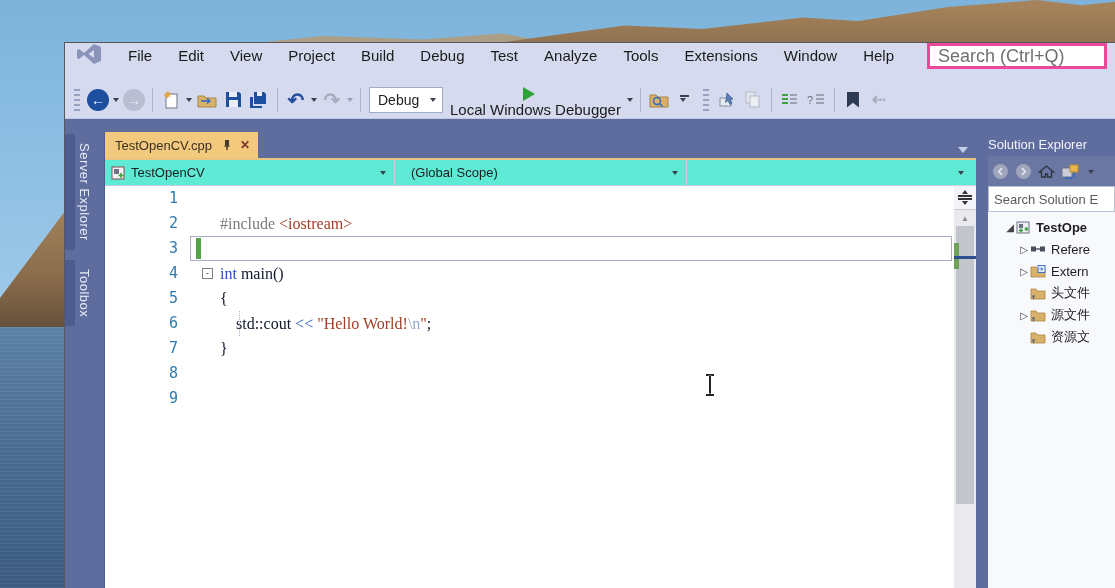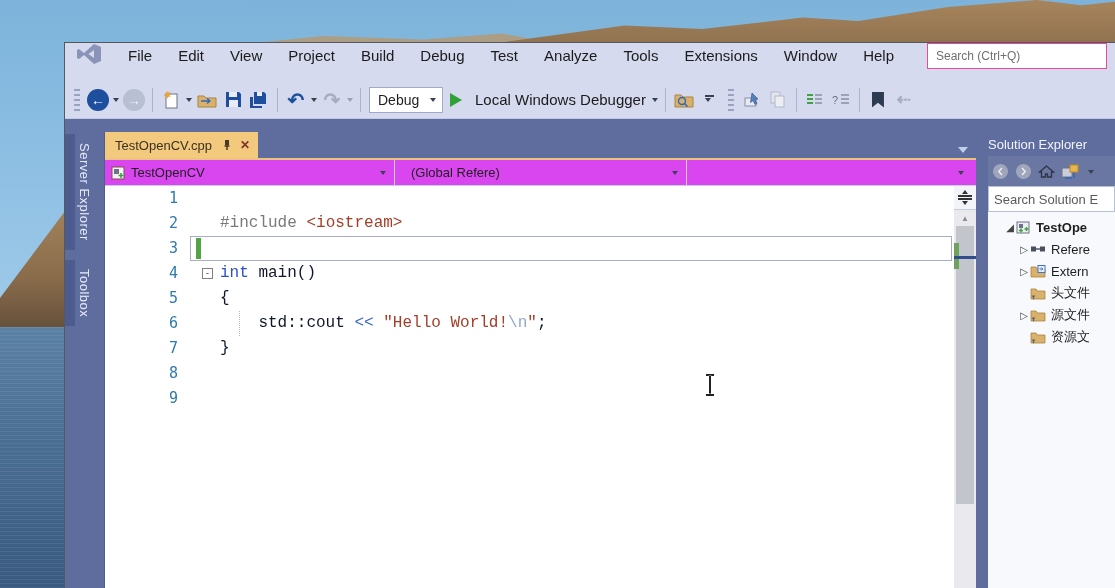--- a/index.html
+++ b/index.html
@@ -27,21 +27,21 @@
   .vs { position:absolute; left:64px; top:42px; width:1051px; height:546px;
     background:#5f6d9e; border-left:1px solid #55585e; border-top:1px solid #55585e;
     display:flex; flex-direction:column; }
 
   
   .menurow { height:38px; background:#d5daee; display:flex; 
     padding:0 8px 0 10px; flex:none; }
   .vslogo { width:30px; height:22px; margin-right:10px; flex:none; }
   .menu-item { font-size:15px; color:#1b1b1b; padding:4px 13px; cursor:default; }
   .qsearch { margin-left:auto; width:180px; height:26px; background:#fff;
-    border:1px solid #ec4899; font-size:12px; color:#707070;
+    border:3px solid #ec4899; font-size:18px; color:#707070;
     display:flex; align-items:center; padding:0 8px; overflow:hidden; white-space:nowrap; }
 
   
   .toolrow { height:38px; background:#d5daee; display:flex; align-items:center;
     padding:0 4px; flex:none; border-bottom:1px solid #c3c9e2; }
   .grip { width:6px; height:22px; margin:0 5px;
     background:repeating-linear-gradient(180deg,#9aa2c2 0 2px,transparent 2px 5px); }
   .tbtn { height:26px; min-width:24px; display:flex; align-items:center;
     justify-content:center; margin:0 1px; }
   .caret { width:0; height:0; border:3.5px solid transparent; border-top:4px solid #3a4050;
@@ -50,21 +50,21 @@
   .tsep { width:1px; height:24px; background:#aeb4d0; margin:0 5px; }
   .circle-btn { width:22px; height:22px; border-radius:50%; background:#1d4f9e;
     color:#fff; font-size:14px; display:flex; align-items:center; justify-content:center; }
   .circle-btn.dis { background:#b9bfd2; color:#eceef6; }
   .combo { height:26px; background:#fff; border:1px solid #a2aac8; display:flex;
     align-items:center; font-size:14px; color:#1e1e1e; padding:0 4px 0 8px; margin:0 3px; }
   .combo .caret { margin-left:auto; }
   .combo.w-debug { width:74px; }
   .combo.w-x86 { width:142px; }
   .runbtn { display:flex; align-items:center; font-size:15px; color:#1b1b1b;
-    padding:0 4px; height:26px; }
+    padding:0 4px; height:26px;flex-direction:column; }
   .play { width:0; height:0; border:7px solid transparent; border-left:12px solid #2fa139;
     margin-right:6px; }
   .glyph { font-size:17px; line-height:1; }
   .blue { color:#1d4f9e; } .gray { color:#a7adc0; }
   .bookmark { width:12px; height:16px; background:#2c3a52;
     clip-path:polygon(0 0,100% 0,100% 100%,50% 70%,0 100%); }
 
   
   .main { flex:1; display:flex; padding-top:13px; overflow:hidden; }
 
@@ -78,40 +78,40 @@
   
   .editor-col { width:872px; flex:none; display:flex; flex-direction:column; }
   .tabrow { height:26px; display:flex; align-items:flex-end; }
   .doc-tab { height:26px; background:#f2c97d; display:flex; align-items:center;
     padding:0 8px 0 10px; font-size:13px; color:#3a3123; }
   .doc-tab .pin { margin:0 4px 0 10px; }
   .doc-tab .closex { font-size:12px; font-weight:bold; color:#7e332c; margin-left:4px; }
   .tab-dd { margin-left:auto; margin-right:8px; width:0; height:0;
     border:5px solid transparent; border-top:6px solid #c2cfea; }
   .amberline { height:2px; background:#e9c47f; flex:none; }
-  .navbar { height:26px; background:#d946ef; display:flex; flex:none;
+  .navbar { height:26px; background:#5eead4; display:flex; flex:none;
     border-bottom:1px solid #c9cfe2; }
   .nav-sec { display:flex; align-items:center; font-size:13px; color:#1e1e1e;
     border-right:1px solid #c9cfe2; padding:0 6px; }
   .nav-sec .caret { margin-left:auto; }
   .nav-sec.s1 { width:290px; } .nav-sec.s2 { width:292px; } .nav-sec.s3 { flex:1; border-right:none; }
   .nav-ico { margin-right:6px; display:flex; }
 
   .editor { flex:1; background:#fff; display:flex; position:relative; overflow:hidden; }
   .crow { display:flex; height:25px; }
   .ln { width:85px; flex:none; text-align:right; padding-right:12px;
     font-family:"DejaVu Sans Mono",monospace; font-size:15px; line-height:25px; color:#2e7baf; }
   .rest { flex:1; display:flex; position:relative; margin-right:2px; }
   .crow.current .rest { background:#fff; border:1px solid #a9afc2; }
   .changebar { position:absolute; left:5px; top:1px; bottom:1px; width:5px; background:#55a347; }
   .cmargin { width:30px; flex:none; position:relative; }
   .fold { position:absolute; left:12px; top:7px; width:11px; height:11px;
     border:1px solid #808080; background:#fff; font-size:9px; line-height:9px;
     text-align:center; color:#333; font-family:"DejaVu Sans Mono",monospace; }
-  .ctext { flex:1; white-space:pre; font-family:Liberation Mono, monospace;
+  .ctext { flex:1; white-space:pre; font-family:Liberation Serif, serif;
     font-size:16px; line-height:25px; position:relative; }
   .iguide { position:absolute; left:19px; top:0; bottom:0; border-left:1px dotted #b4b8c4; }
   .c-default { color:#0f172a; } .c-directive { color:#7a7a7a; }
   .c-string { color:#a33e28; } .c-keyword { color:#2b50c8; }
   .c-operator { color:#3565c8; } .c-escape { color:#94a7d1; }
 
   .vscroll { width:22px; flex:none; background:#eaeaee; position:relative; }
   .splitter { height:24px; background:#f2f4fa; border-bottom:1px solid #c8ccd8;
     display:flex; flex-direction:column; align-items:center; justify-content:center; gap:1px; }
   .sp-tri-u { width:0; height:0; border:3.5px solid transparent; border-bottom:4px solid #333; }
@@ -318,21 +318,21 @@
             <svg width="14" height="14">
                 <rect x="1" y="1" width="12" height="12" fill="#f2f3f7" stroke="#8a4a4a"></rect>
                 <rect x="3" y="3" width="5" height="5" fill="#6e7284"></rect>
                 <path d="M10 7v5M7.5 9.5h5" stroke="#3fa13f" stroke-width="1.6"></path>
               </svg>
           </span>
           <span>TestOpenCV</span>
           <div class="caret"></div>
         </div>
         <div class="nav-sec s2">
-          <span style="padding-left:10px">(Global Refere)</span>
+          <span style="padding-left:10px">(Global Scope)</span>
           <div class="caret"></div>
         </div>
         <div class="nav-sec s3">
           <div class="caret" style="margin-right:6px"></div>
         </div>
       </div>
 
       <div class="editor">
         <div style="flex:1;display:flex;flex-direction:column">
             <div class="crow">

